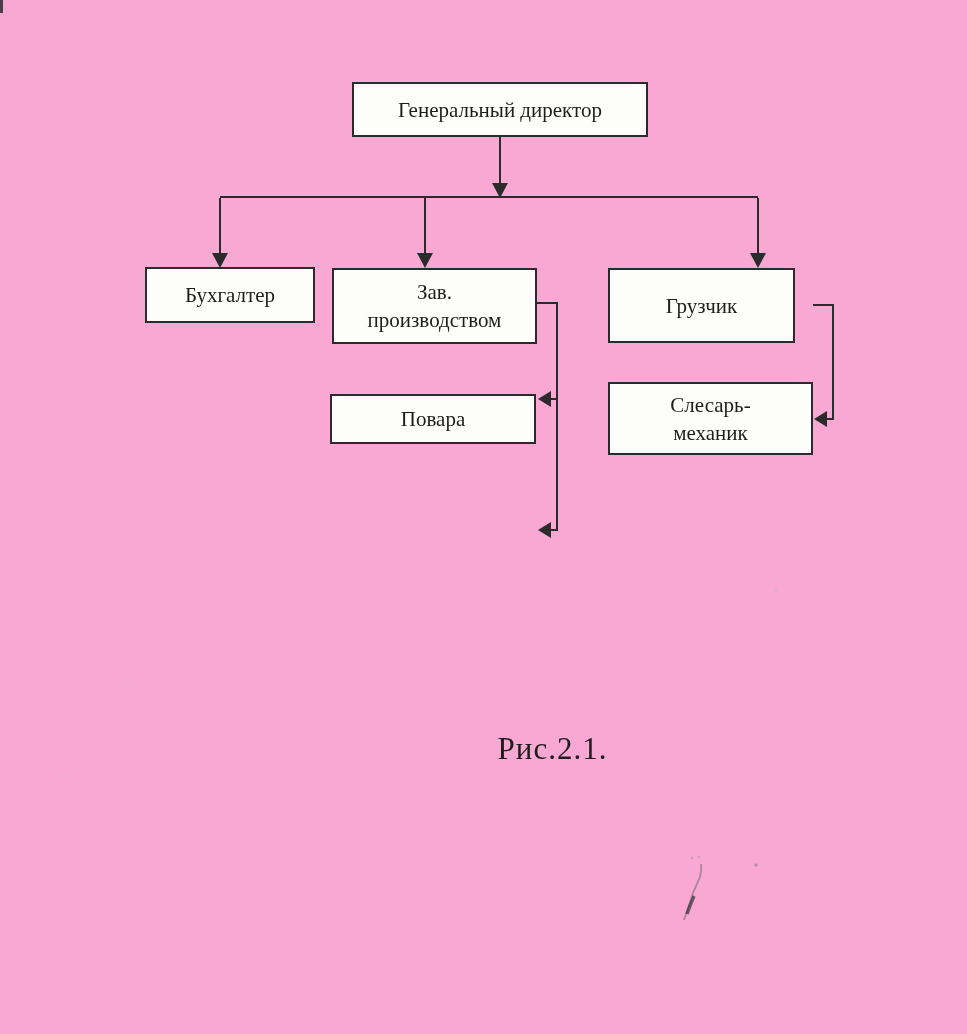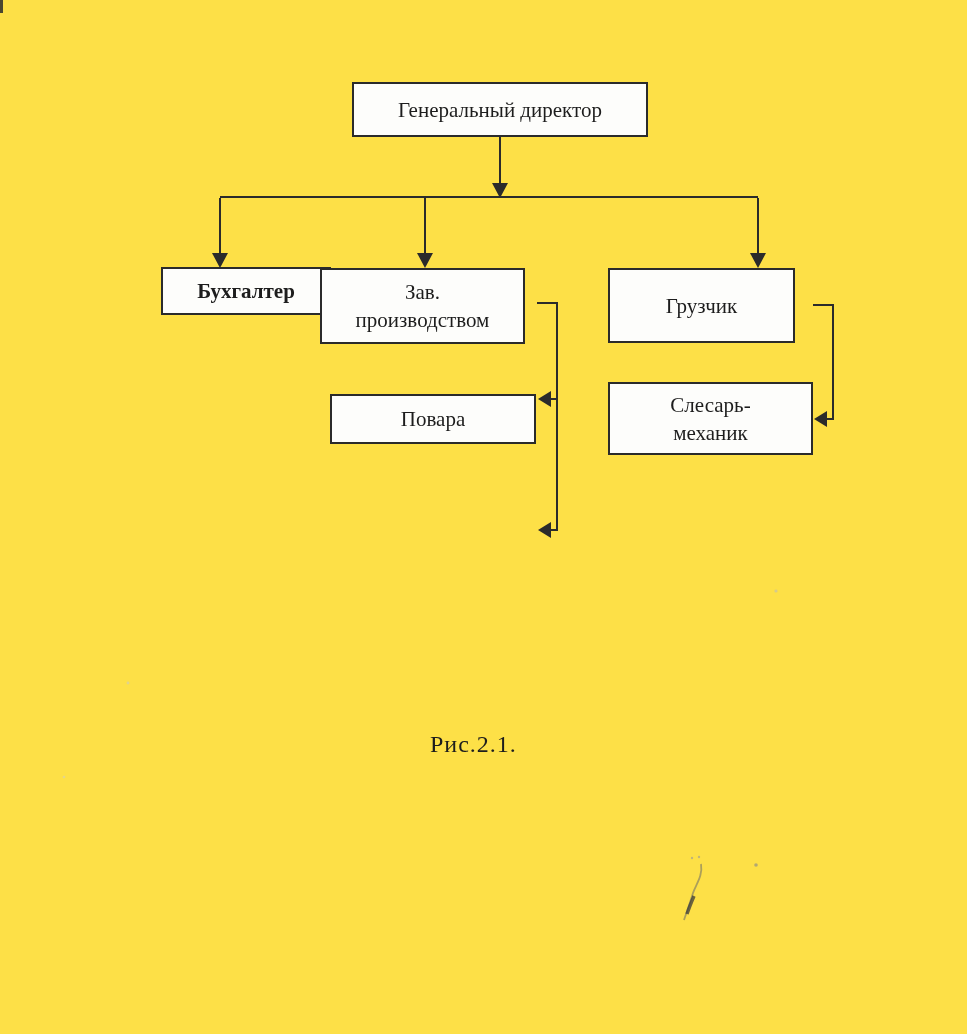--- a/index.html
+++ b/index.html
@@ -4,21 +4,21 @@
 <style>
   html, body {
     margin: 0;
     padding: 0;
     background: #ffffff;
   }
   #paper {
     position: relative;
     width: 967px;
     height: 1034px;
-    background: #fde047;
+    background: #f9a8d4;
     overflow: hidden;
     font-family: "Liberation Serif", "DejaVu Serif", serif;
     color: #1d1d1d;
   }
   svg.overlay {
     position: absolute;
     left: 0; top: 0;
     width: 967px; height: 1034px;
     pointer-events: none;
   }
@@ -32,31 +32,32 @@
     justify-content: center;
     text-align: center;
   }
   .node .label {
     white-space: pre-line;
     font-size: 21px;
     line-height: 28px;
     color: #1d1d1d;
   }
   #node-general-director { left: 352px; top: 82px;  width: 296px; height: 55px; }
-  #node-accountant       { left: 161px; top: 267px; width: 170px; height: 48px; font-weight: bold; }
-  #node-production-manager{ left: 320px; top: 268px; width: 205px; height: 76px; }
+  #node-accountant       { left: 145px; top: 267px; width: 170px; height: 56px; }
+  #node-production-manager{ left: 332px; top: 268px; width: 205px; height: 76px; }
   #node-loader           { left: 608px; top: 268px; width: 187px; height: 75px; }
   #node-cooks            { left: 330px; top: 394px; width: 206px; height: 50px; }
   #node-dishwasher       { left: 330px; top: 492px; width: 205px; height: 152px; }
   #node-mechanic         { left: 608px; top: 382px; width: 205px; height: 73px; align-items: center; }
   #figure-caption {
     position: absolute;
     left: 430px; top: 731px;
     width: 245px;
-    font-size: 24px;
+    text-align: center;
+    font-size: 31px;
     letter-spacing: 1px;
     color: #1d1d1d;
   }
 </style>
 </head>
 <body>
 
 <div id="paper">
 
   <svg class="overlay" viewBox="0 0 967 1034">

